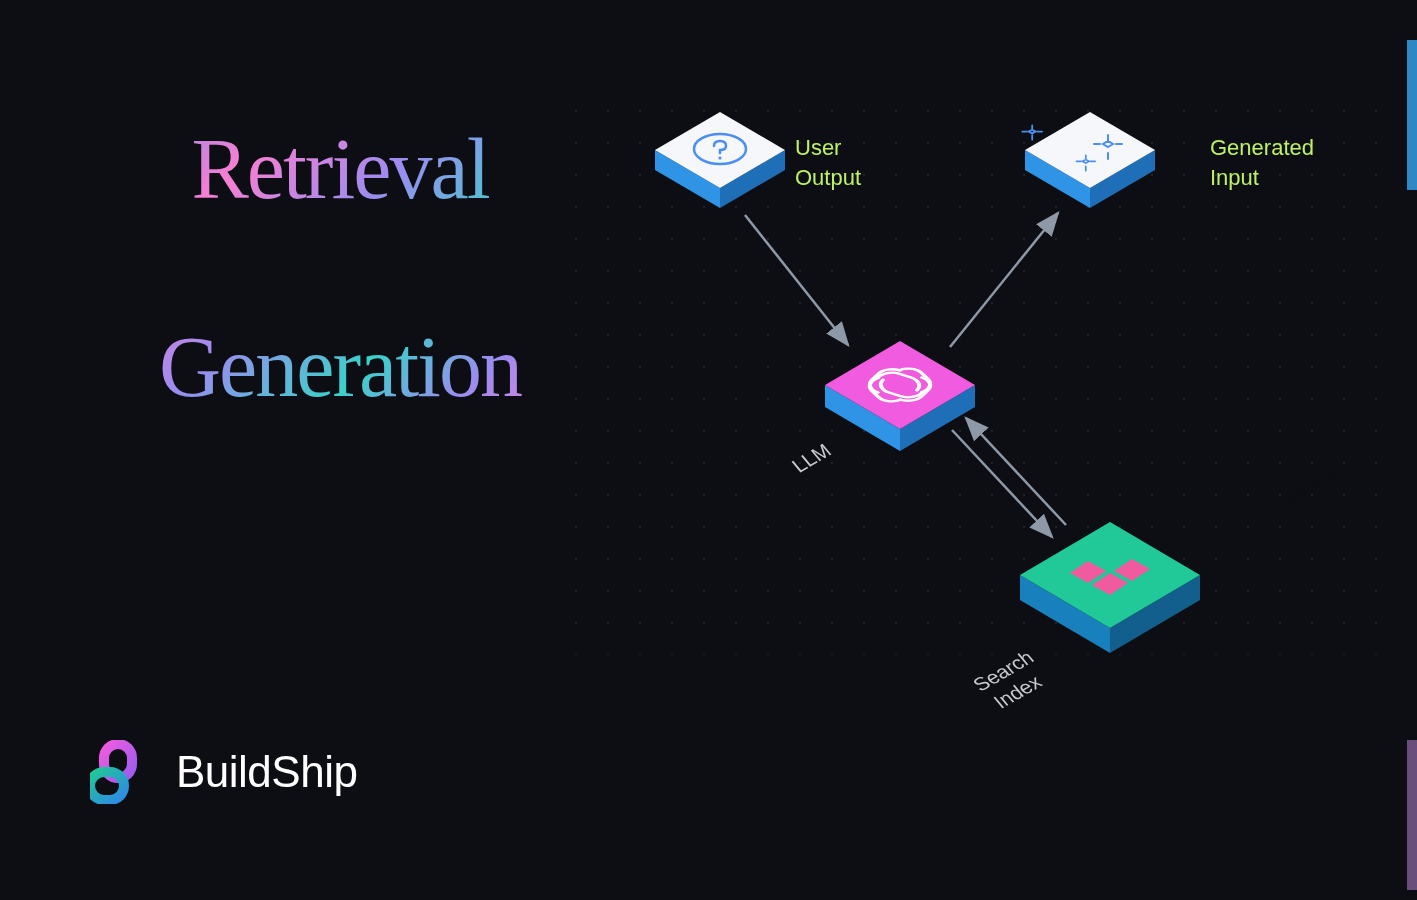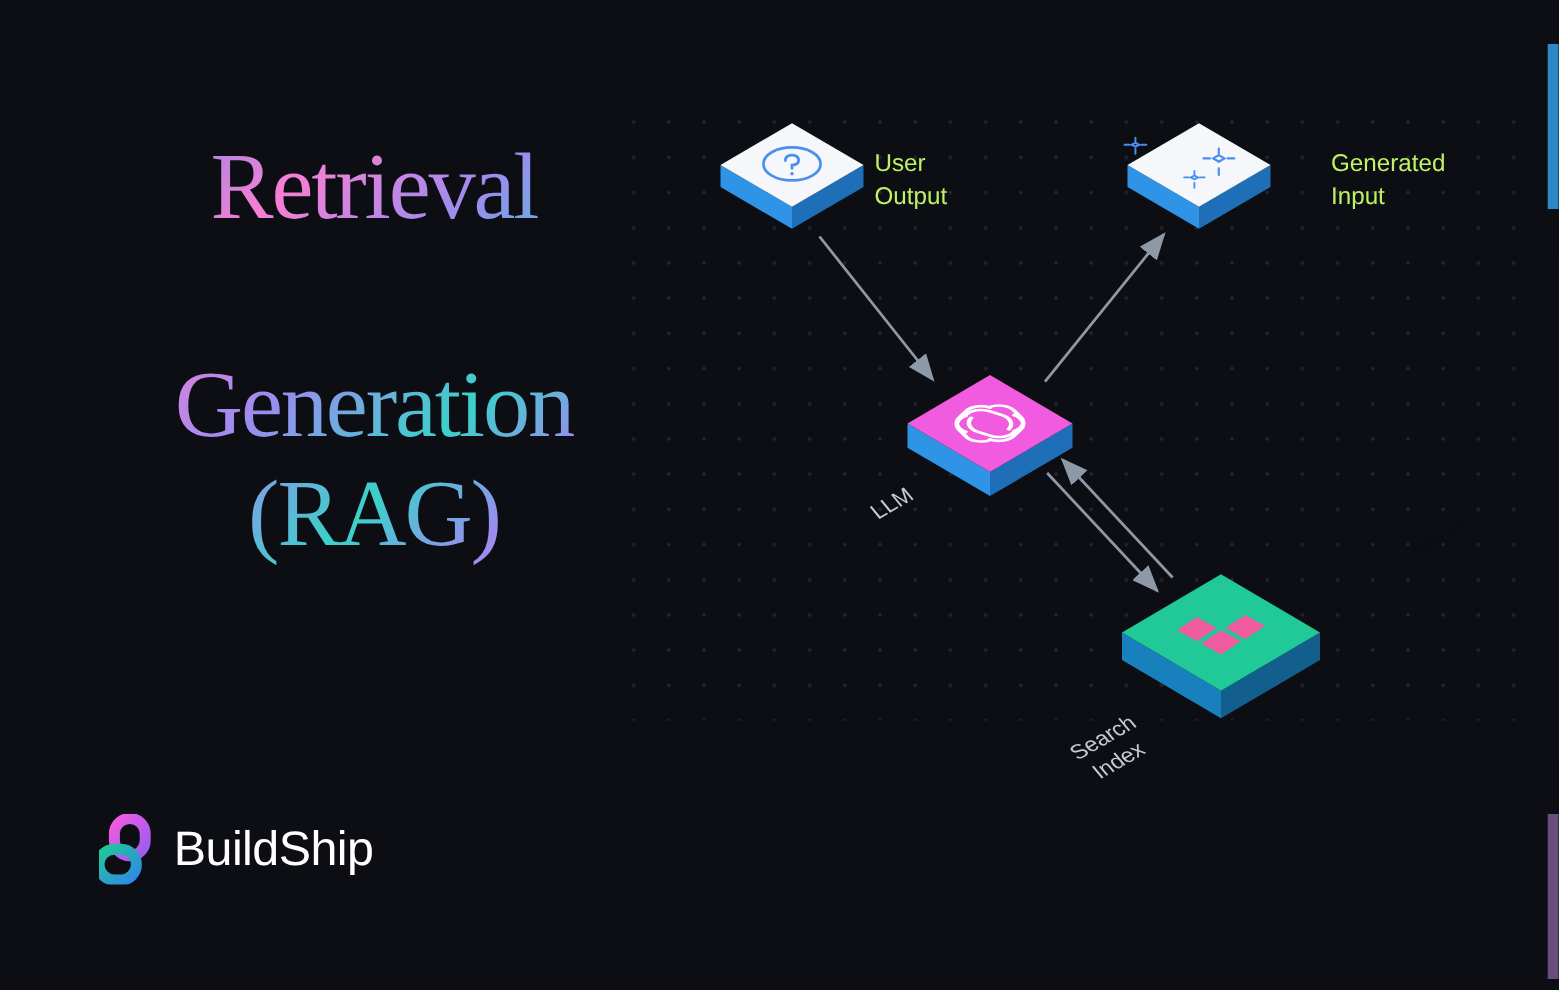--- a/index.html
+++ b/index.html
@@ -41,21 +41,21 @@
     -webkit-text-fill-color: transparent;
     color: transparent;
   }
   
   .brand {
     position: absolute;
     left: 90px;
     top: 740px;
     display: flex;
     align-items: center;
-    gap: 12px;
+    gap: 30px;
   }
   .brand-text {
     font-size: 44px;
     font-weight: 500;
     color: #ffffff;
     letter-spacing: -0.5px;
   }
   .brand-logo svg { display: block; }
   
   .diagram {
@@ -98,21 +98,20 @@
 </style>
 </head>
 <body>
 
 <div class="dots"></div>
 
 <div class="title">
   <span>Retrieval</span><br>
   <br>
   <span>Generation</span><br>
-  <span>(RAG)</span>
 </div>
 
 <div class="brand">
   <span class="brand-logo">
     <svg width="56" height="64" viewBox="0 0 56 64">
       <defs>
         <linearGradient id="lg1" x1="0" y1="0" x2="1" y2="1">
           <stop offset="0%" stop-color="#f05be0"></stop>
           <stop offset="100%" stop-color="#9b5cf0"></stop>
         </linearGradient>

